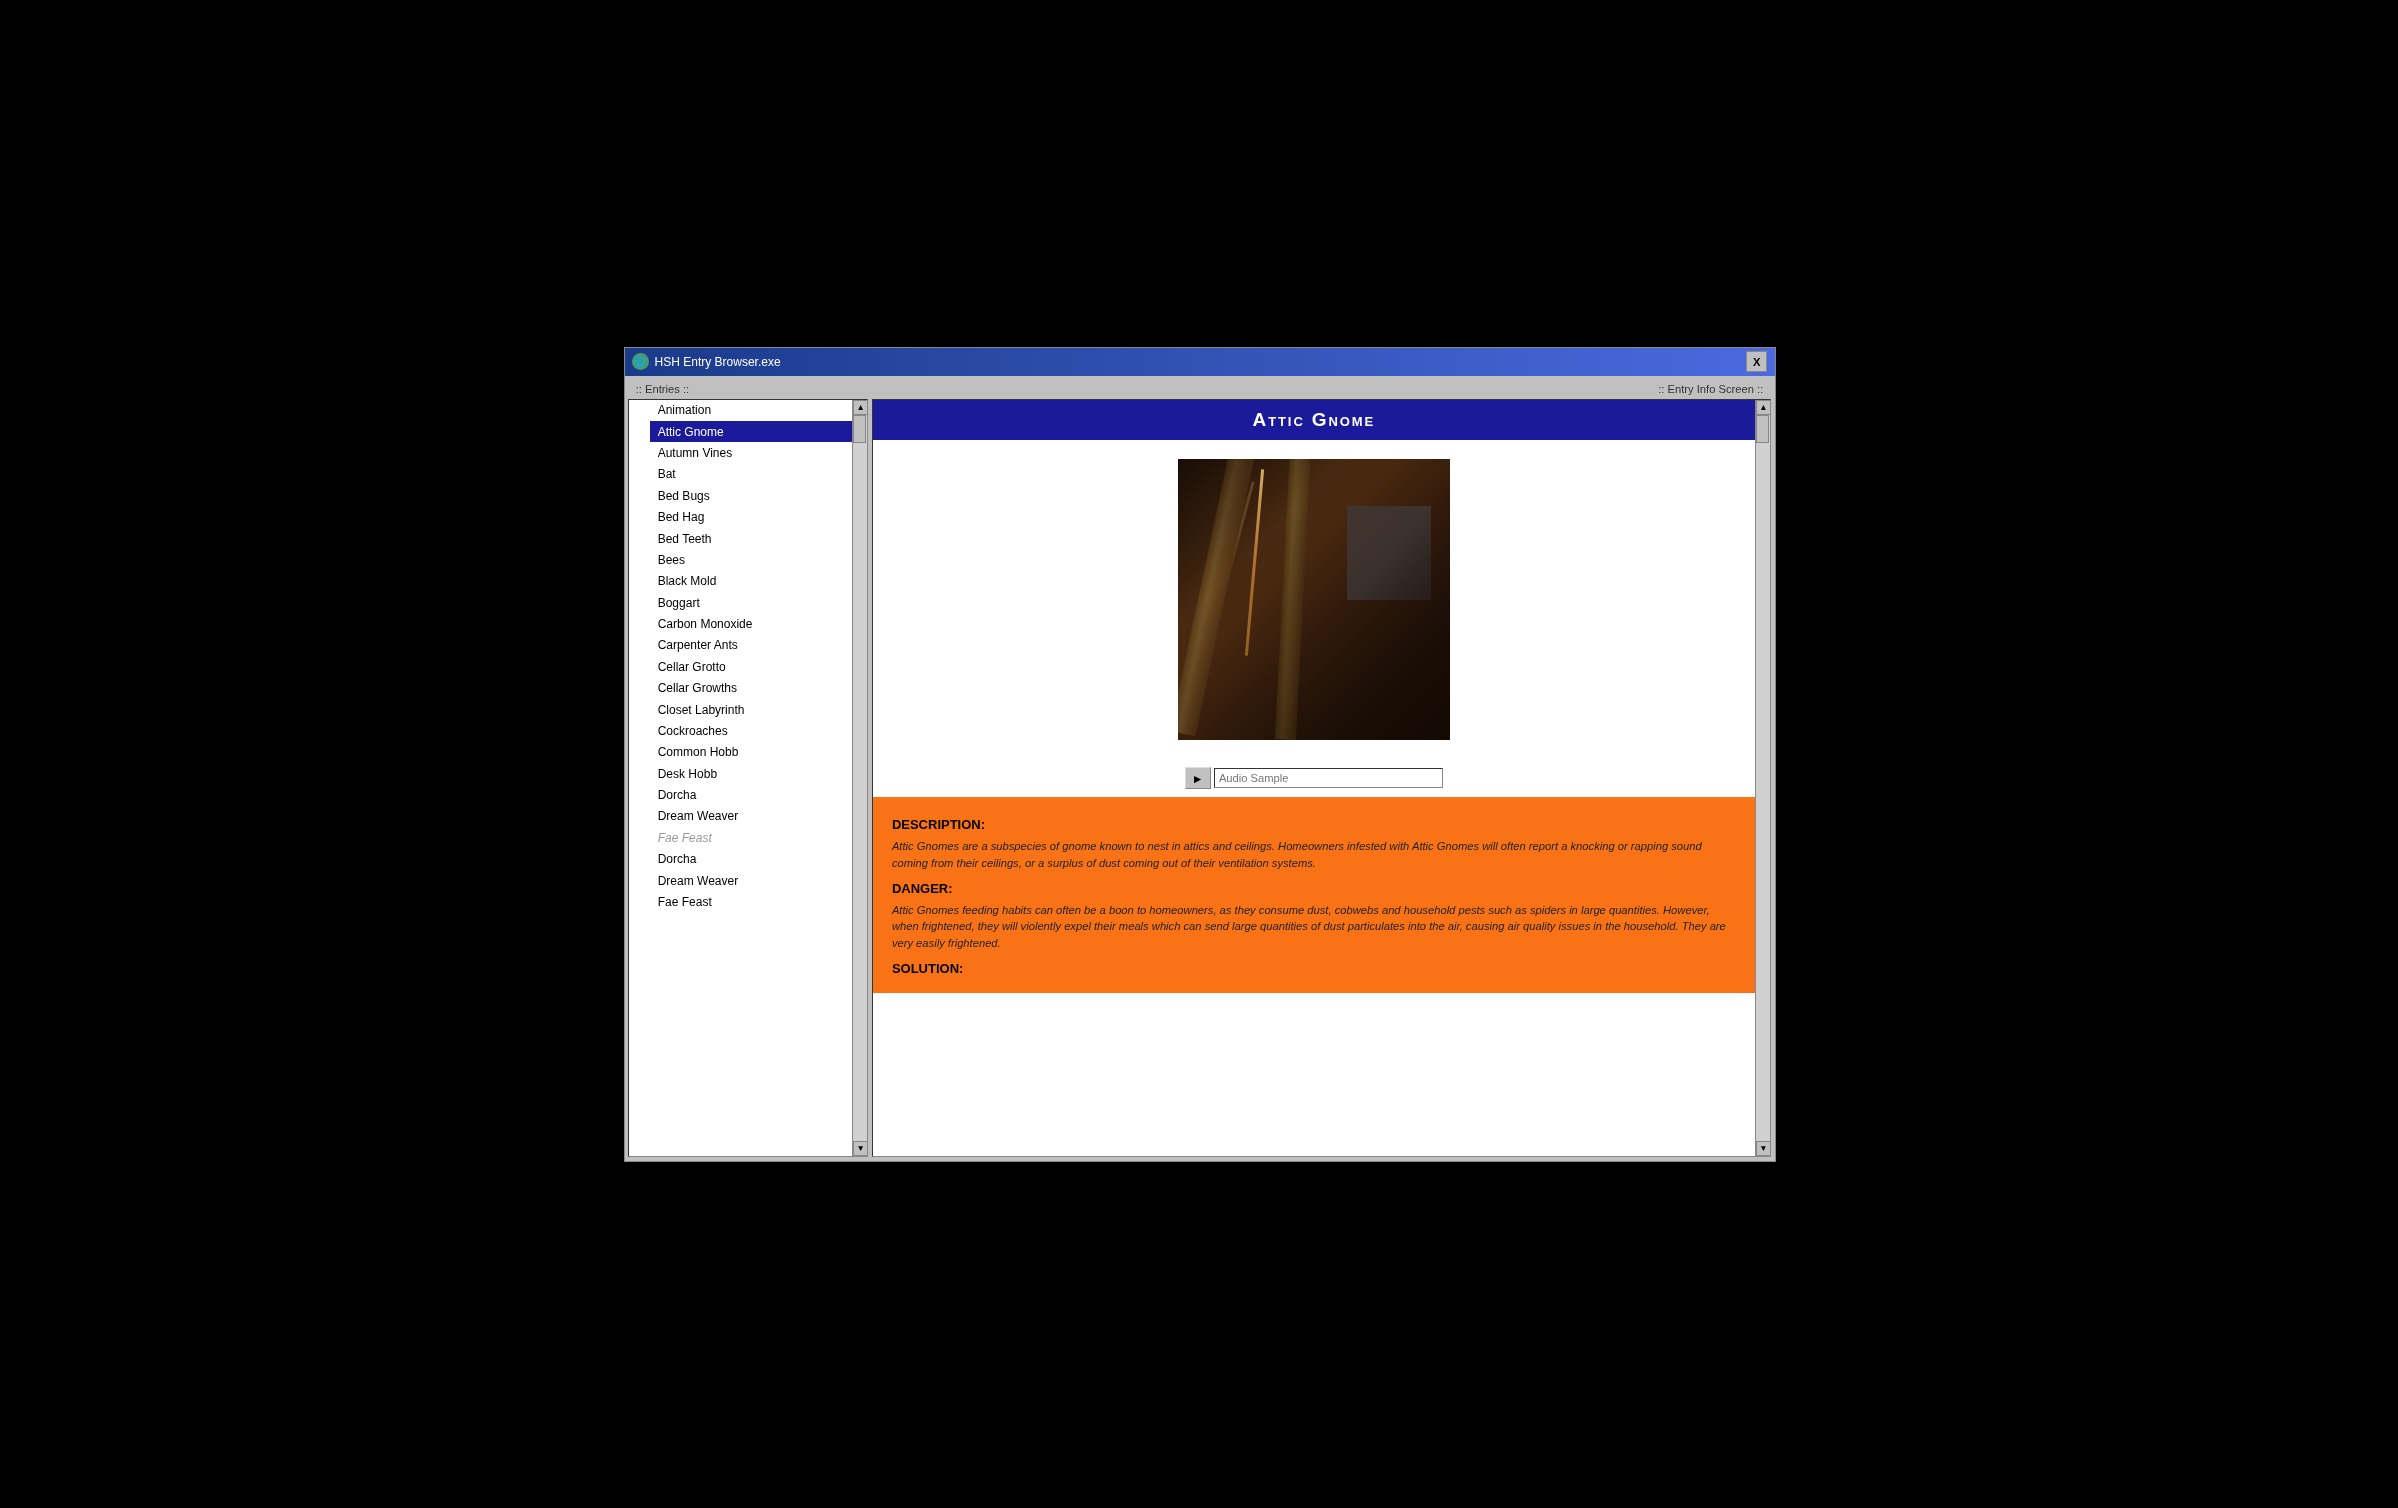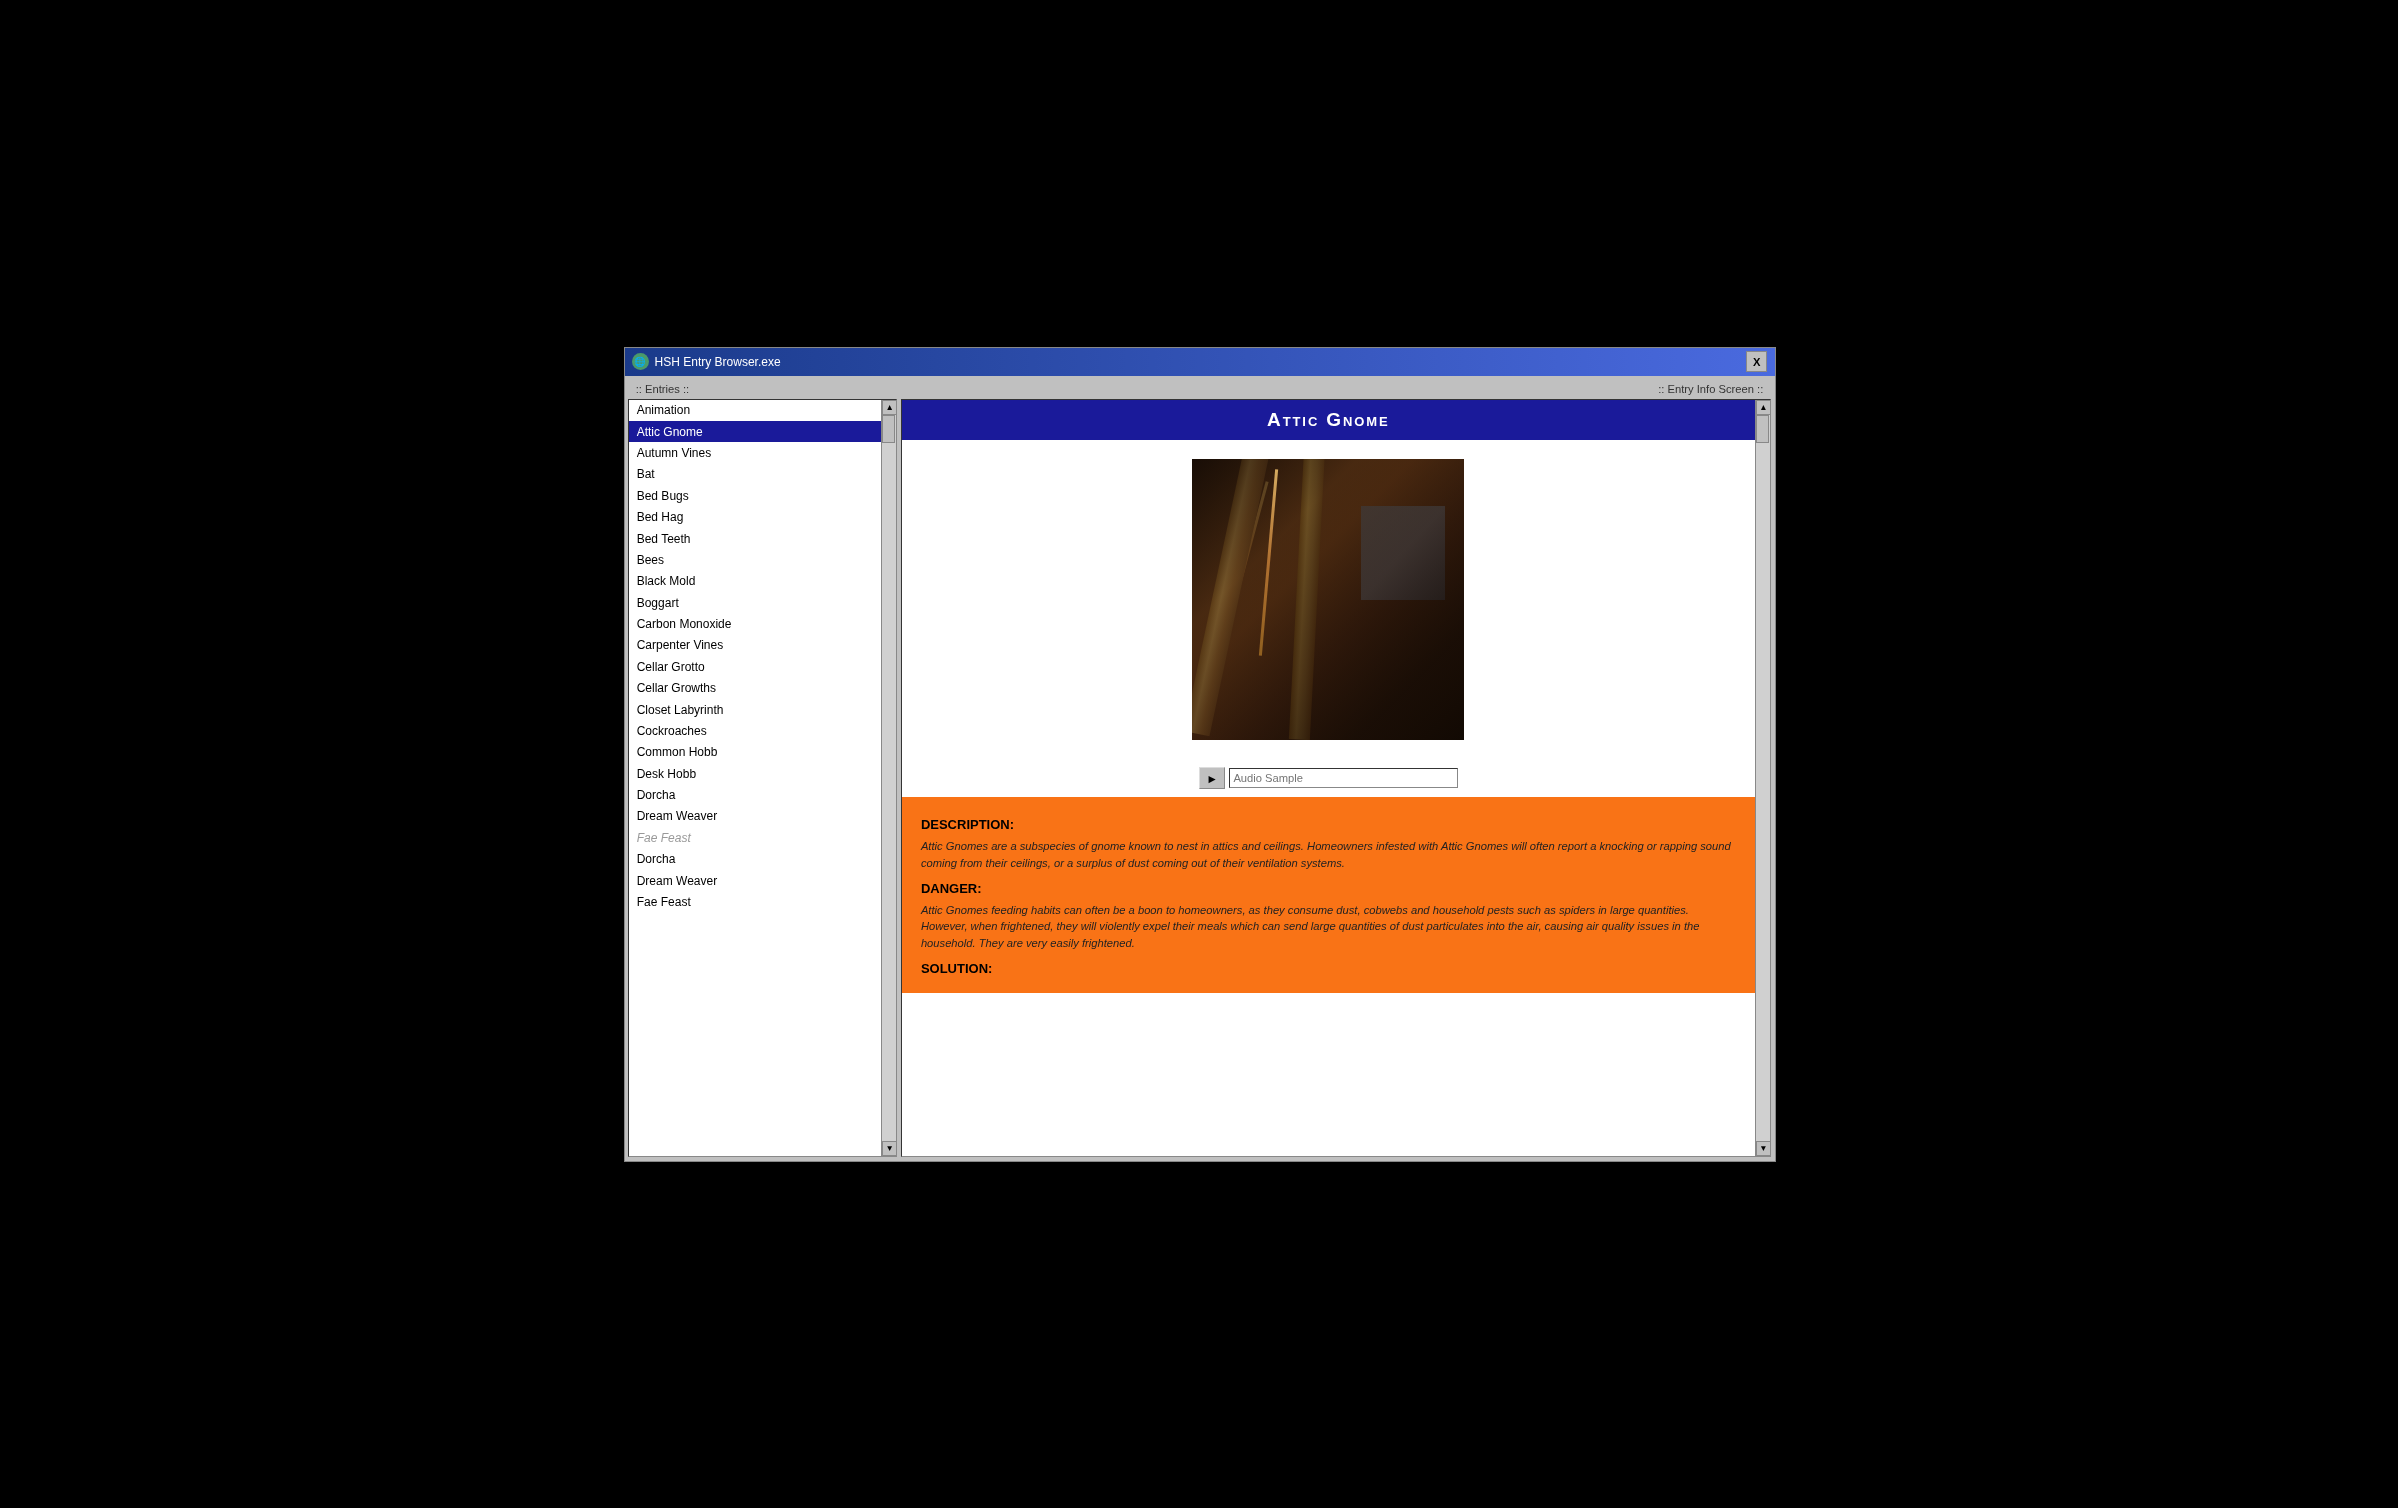--- a/index.html
+++ b/index.html
@@ -92,26 +92,27 @@
       gap: 40px;
     }
 
     .main-area {
       display: flex;
       flex: 1;
       gap: 3.7px;
     }
 
     .left-panel {
-      width: 269px;
+      width: 240px;
       background: white;
       border: 1.9px inset #888;
       display: flex;
       flex-direction: column;
       overflow: hidden;
+      padding-left: 21px;
     }
 
     .left-panel-scroll {
       display: flex;
       flex: 1;
       overflow: hidden;
     }
 
     .list-container {
       flex: 1;
@@ -379,21 +380,21 @@
               <div class="list-item selected">Attic Gnome</div>
               <div class="list-item">Autumn Vines</div>
               <div class="list-item">Bat</div>
               <div class="list-item">Bed Bugs</div>
               <div class="list-item">Bed Hag</div>
               <div class="list-item">Bed Teeth</div>
               <div class="list-item">Bees</div>
               <div class="list-item">Black Mold</div>
               <div class="list-item">Boggart</div>
               <div class="list-item">Carbon Monoxide</div>
-              <div class="list-item">Carpenter Vines</div>
+              <div class="list-item">Carpenter Ants</div>
               <div class="list-item">Cellar Grotto</div>
               <div class="list-item">Cellar Growths</div>
               <div class="list-item">Closet Labyrinth</div>
               <div class="list-item">Cockroaches</div>
               <div class="list-item">Common Hobb</div>
               <div class="list-item">Desk Hobb</div>
               <div class="list-item">Dorcha</div>
               <div class="list-item">Dream Weaver</div>
               <div class="list-item ghost">Fae Feast</div>
               <div class="list-item">Dorcha</div>

